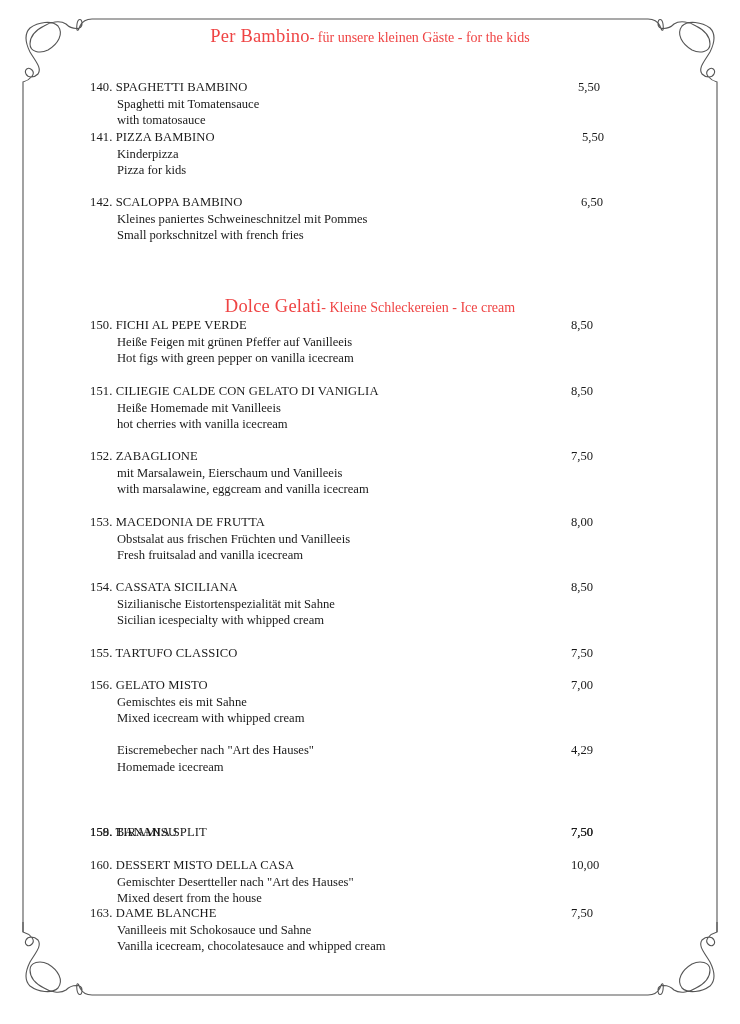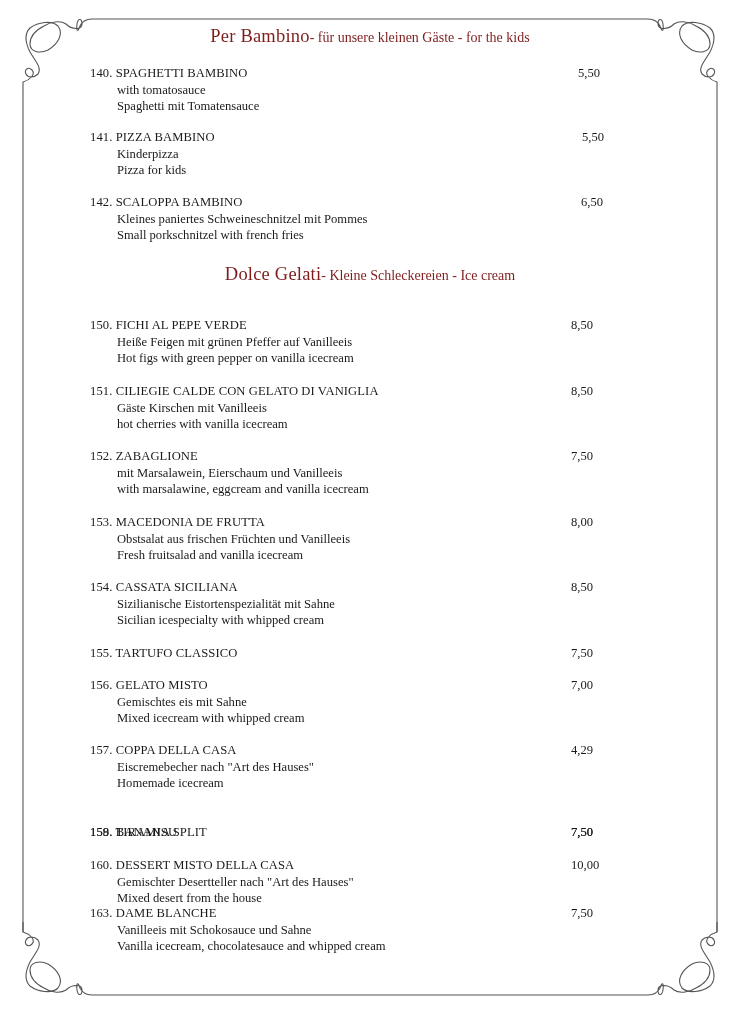--- a/index.html
+++ b/index.html
@@ -20,21 +20,21 @@
       left: 0; top: 0;
       width: 740px; height: 1024px;
       pointer-events: none;
     }
     .heading {
       position: absolute;
       left: 0;
       width: 740px;
       text-align: center;
       white-space: nowrap;
-      color: #7f1d1d;
+      color: #ef4444;
     }
     .heading .big {
       font-size: 18.5px;
       letter-spacing: 0.2px;
     }
     .heading .small {
       font-size: 14px;
     }
     .item {
       position: absolute;
@@ -86,56 +86,56 @@
 
   <g fill="none" stroke="#555" stroke-width="1.1" transform="translate(740,1014) scale(-1,-1)">
     <path d="M92 19 C86 19 82 22 80 26 C78 32 76 32 77 24 C78 18 82 18 82 24 C82 30 72 30 66 24 C60 20 50 22 44 26 C36 30 30 36 30 44 C30 52 40 54 48 50 C58 44 64 34 58 26 C52 20 38 22 30 28 C24 34 26 44 30 52 C36 62 42 68 38 74 C34 78 28 78 26 74 C24 70 28 66 32 70 C36 74 30 80 23 82 L23 92"></path>
   </g>
 </svg>
 
 <div class="heading" style="top:26px;">
   <span class="big">Per Bambino</span><span class="small">- für unsere kleinen Gäste - for the kids</span>
 </div>
 
-<div class="item" style="top:65px;">
+<div class="item" style="top:79px;">
   <span class="name"><span>140.</span> <span>SPAGHETTI BAMBINO</span></span>
   <span class="price" style="left:488px;">5,50</span>
+  <span class="desc">Spaghetti mit Tomatensauce</span>
   <span class="desc">with tomatosauce</span>
-  <span class="desc">Spaghetti mit Tomatensauce</span>
 </div>
 
 <div class="item" style="top:129px;font-family:Liberation Serif, serif;">
   <span class="name"><span>141.</span> <span>PIZZA BAMBINO</span></span>
   <span class="price" style="left:492px;">5,50</span>
   <span class="desc">Kinderpizza</span>
   <span class="desc">Pizza for kids</span>
 </div>
 
 <div class="item" style="top:194px;">
   <span class="name"><span>142.</span> <span>SCALOPPA BAMBINO</span></span>
   <span class="price" style="left:491px;">6,50</span>
   <span class="desc">Kleines paniertes Schweineschnitzel mit Pommes</span>
   <span class="desc">Small porkschnitzel with french fries</span>
 </div>
 
-<div class="heading" style="top:264px;">
+<div class="heading" style="top:296px;">
   <span class="big">Dolce Gelati</span><span class="small">- Kleine Schleckereien - Ice cream</span>
 </div>
 
 <div class="item" style="top:317px;">
   <span class="name"><span>150.</span> <span>FICHI AL PEPE VERDE</span></span>
   <span class="price" style="left:481px;">8,50</span>
   <span class="desc">Heiße Feigen mit grünen Pfeffer auf Vanilleeis</span>
   <span class="desc">Hot figs with green pepper on vanilla icecream</span>
 </div>
 
 <div class="item" style="top:383px;">
   <span class="name"><span>151.</span> <span>CILIEGIE CALDE CON GELATO DI VANIGLIA</span></span>
   <span class="price" style="left:481px;">8,50</span>
-  <span class="desc">Gäste Kirschen mit Vanilleeis</span>
+  <span class="desc">Heiße Homemade mit Vanilleeis</span>
   <span class="desc">hot cherries with vanilla icecream</span>
 </div>
 
 <div class="item" style="top:448px;">
   <span class="name"><span>152.</span> <span>ZABAGLIONE</span></span>
   <span class="price" style="left:481px;">7,50</span>
   <span class="desc">mit Marsalawein, Eierschaum und Vanilleeis</span>
   <span class="desc">with marsalawine, eggcream and vanilla icecream</span>
 </div>
 
@@ -159,21 +159,20 @@
 </div>
 
 <div class="item" style="top:677px;">
   <span class="name"><span>156.</span> <span>GELATO MISTO</span></span>
   <span class="price" style="left:481px;">7,00</span>
   <span class="desc">Gemischtes eis mit Sahne</span>
   <span class="desc">Mixed icecream with whipped cream</span>
 </div>
 
 <div class="item" style="top:742px;">
-  <span class="name"><span>157.</span> <span>COPPA DELLA CASA</span></span>
   <span class="price" style="left:481px;">4,29</span>
   <span class="desc">Eiscremebecher nach "Art des Hauses"</span>
   <span class="desc">Homemade icecream</span>
 </div>
 
 <div class="item" style="top:824px;">
   <span class="name"><span>158.</span> <span>BANANA SPLIT</span></span>
   <span class="price" style="left:481px;">7,50</span>
 </div>
 

